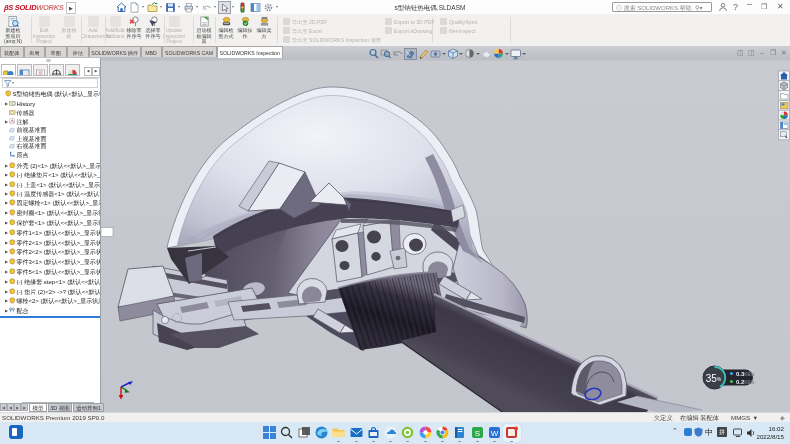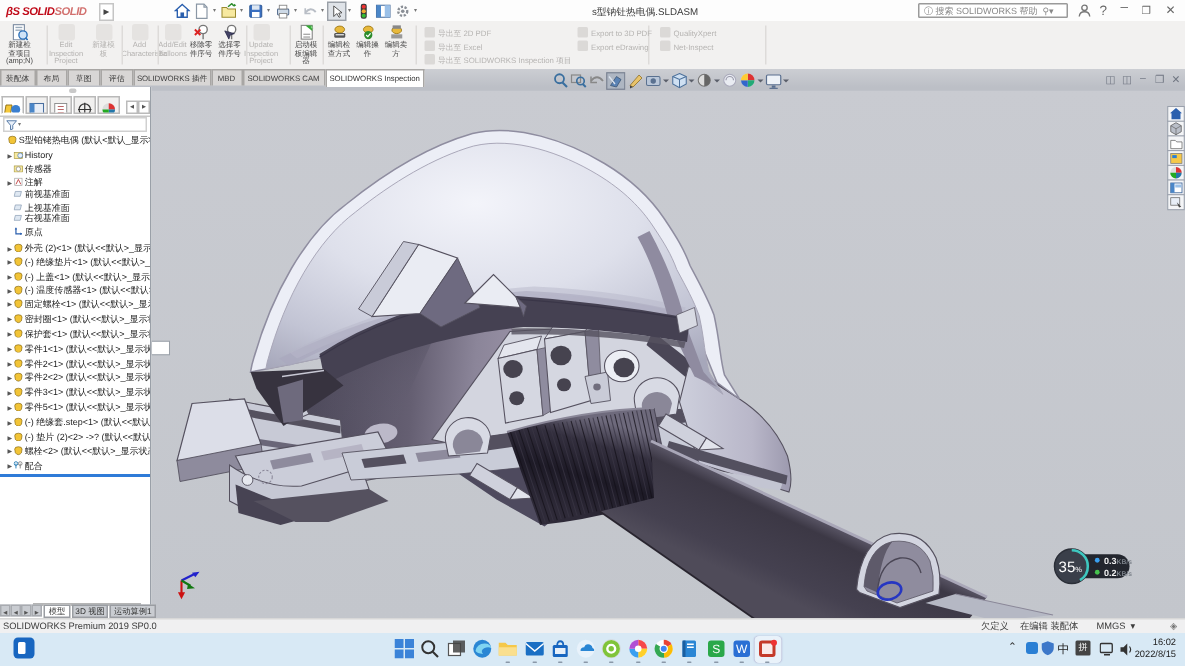--- a/index.html
+++ b/index.html
@@ -27,21 +27,21 @@
 .ptab.act{background:#fff;border-bottom-color:#fff;}
 .trow{position:absolute;left:0;width:110px;height:9.6px;font-size:6px;line-height:9.6px;color:#222;white-space:nowrap;overflow:hidden;}
 .trow .ar{display:inline-block;width:4px;color:#555;font-size:4px;vertical-align:0.5px;}
 .fi{display:inline-block;width:6.5px;height:6.5px;margin-right:1px;vertical-align:-1px;}
 #statusbar{left:0;top:412px;width:790px;height:10px;background:#f0f0f1;border-top:1px solid #d8d8d8;font-size:6.2px;color:#3c3c3c;line-height:10px;}
 #taskbar{left:0;top:422px;width:790px;height:22px;background:#d8e9f5;}
 </style>
 </head>
 <body>
 <div class="abs" id="titlebar"></div>
-<div class="abs" id="swlogo">βS SOLID<span class="lt">SOLID</span></div>
+<div class="abs" id="swlogo">βS SOLID<span class="lt">WORKS</span></div>
 <div class="abs" style="left:66px;top:2px;width:8px;height:10px;border:1px solid #c5c5c5;color:#444;font-size:5px;line-height:10px;text-align:center;background:#fff;">▶</div>
 <div class="abs" style="left:0;top:0;width:790px;height:14px;">
     <svg width="11" height="11" viewBox="0 0 11 11" style="position:absolute;left:116px;top:1.5px;">
       <path d="M5.5 1 L10 5 L8.8 5 L8.8 9.5 L2.2 9.5 L2.2 5 L1 5 z" fill="#fff" stroke="#2a5fae" stroke-width="0.9"></path>
       <rect x="4.3" y="6.3" width="2.4" height="3.2" fill="#2a5fae"></rect>
     </svg>
 <svg width="11" height="11" viewBox="0 0 11 11" style="position:absolute;left:129px;top:1.5px;">
       <path d="M2 0.8 L7 0.8 L9 2.8 L9 10.2 L2 10.2 z" fill="#fff" stroke="#8a97a5" stroke-width="0.8"></path>
       <path d="M7 0.8 L7 2.8 L9 2.8" fill="none" stroke="#8a97a5" stroke-width="0.8"></path>
     </svg>

